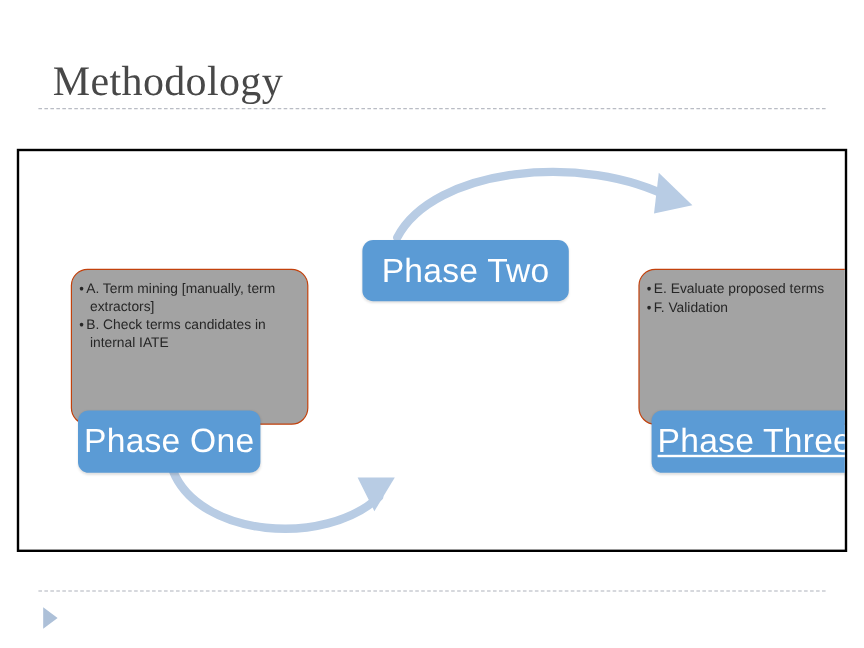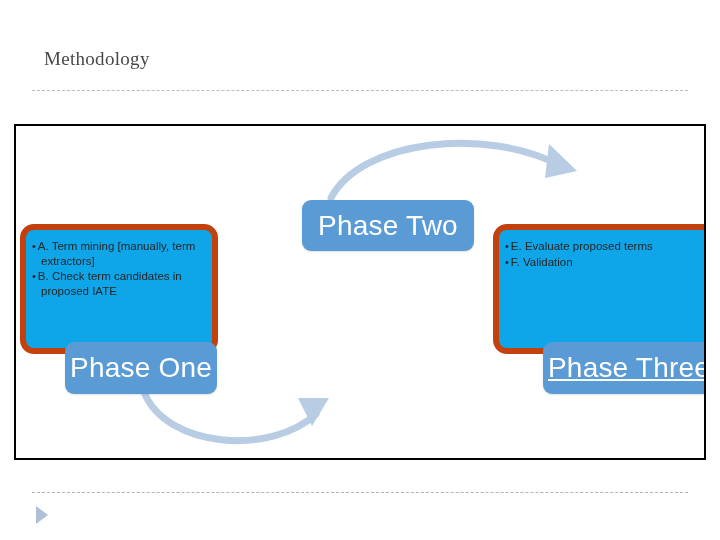--- a/index.html
+++ b/index.html
@@ -14,21 +14,21 @@
     overflow: hidden;
     font-family: "Liberation Sans", sans-serif;
   }
 
   
   #slide-title {
     position: absolute;
     left: 44px;
     top: 48px;
     font-family: "Liberation Serif", serif;
-    font-size: 19px;
+    font-size: 35px;
     color: #484848;
     letter-spacing: 0.3px;
     white-space: nowrap;
   }
   #title-rule {
     position: absolute;
     left: 32px;
     top: 90px;
     width: 656px;
     height: 0;
@@ -54,24 +54,25 @@
     left: 0;
     top: 0;
     width: 692px;
     height: 336px;
   }
 
   
   .phase-box {
     position: absolute;
     box-sizing: border-box;
-    border: 6px solid #c2410c;
+    border: 1px solid #c2410c;
     border-radius: 14px;
-    background: #0ea5e9;
+    background: #a3a3a3;
     padding: 9px 8px 6px 6px;
+    margin-left: 39px;
   }
   .phase-box ul {
     margin: 0;
     padding: 0;
     list-style: none;
   }
   .phase-box li {
     font-size: 11.5px;
     line-height: 14.5px;
     color: #262626;
@@ -147,21 +148,21 @@
 
     <g>
       <path d="M 128 266 C 150 322 255 330 300 288" fill="none" stroke="#b8cce4" stroke-width="7" stroke-linecap="round"></path>
       <path d="M 282 272 L 313 272 L 296 300 Z" fill="#b8cce4"></path>
     </g>
   </svg>
 
   <div class="phase-box" id="box-one">
     <ul>
       <li>A. Term mining [manually, term extractors]</li>
-      <li>B. Check term candidates in proposed IATE</li>
+      <li>B. Check terms candidates in internal IATE</li>
     </ul>
   </div>
   <div class="phase-label" id="label-one">Phase One</div>
 
   <div class="phase-label" id="label-two">Phase Two</div>
 
   <div class="phase-box" id="box-three">
     <ul>
       <li>E. Evaluate proposed terms</li>
       <li>F. Validation</li>

